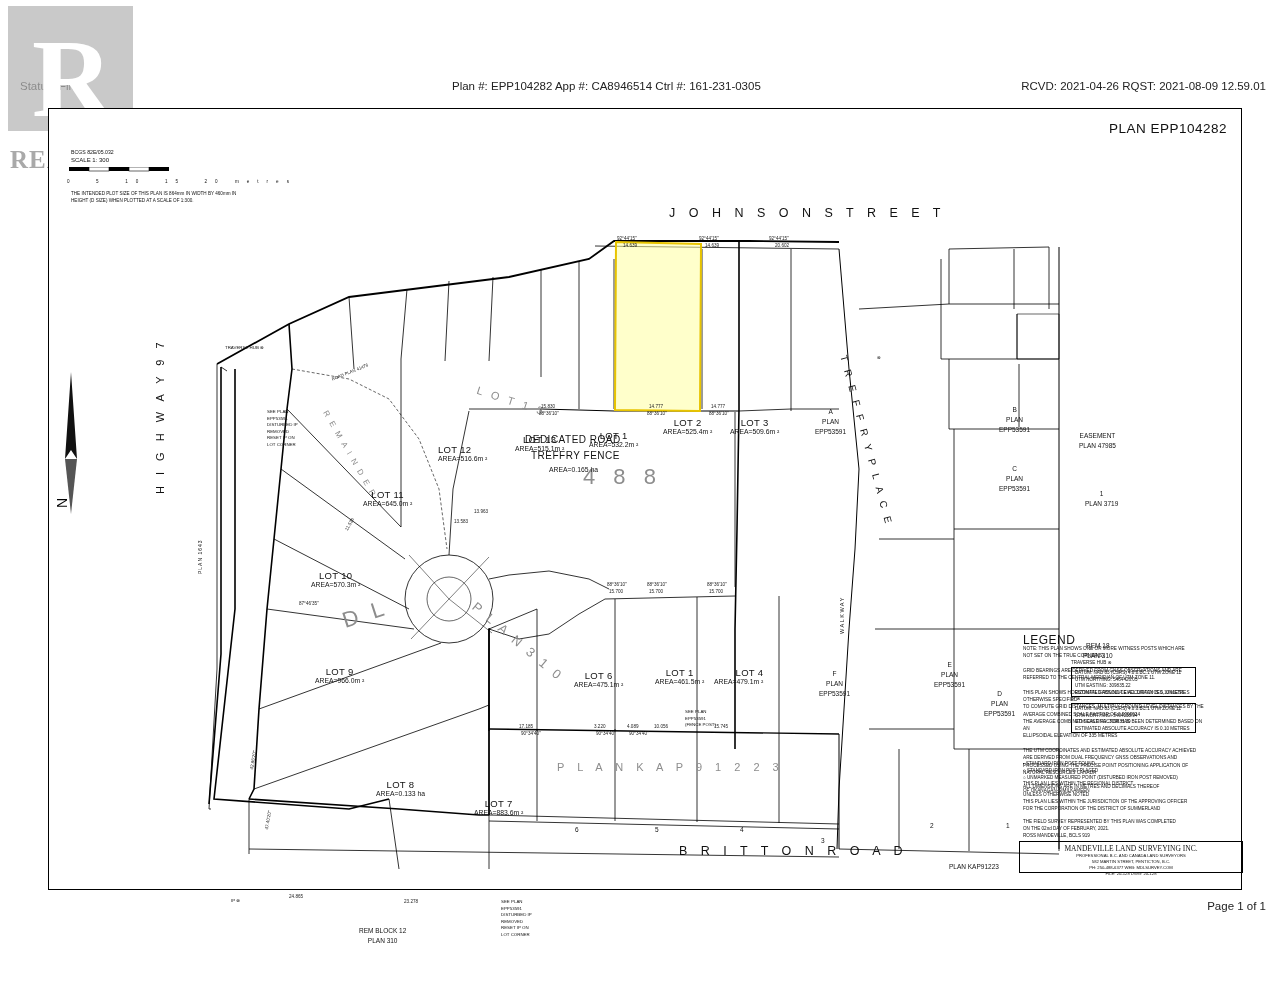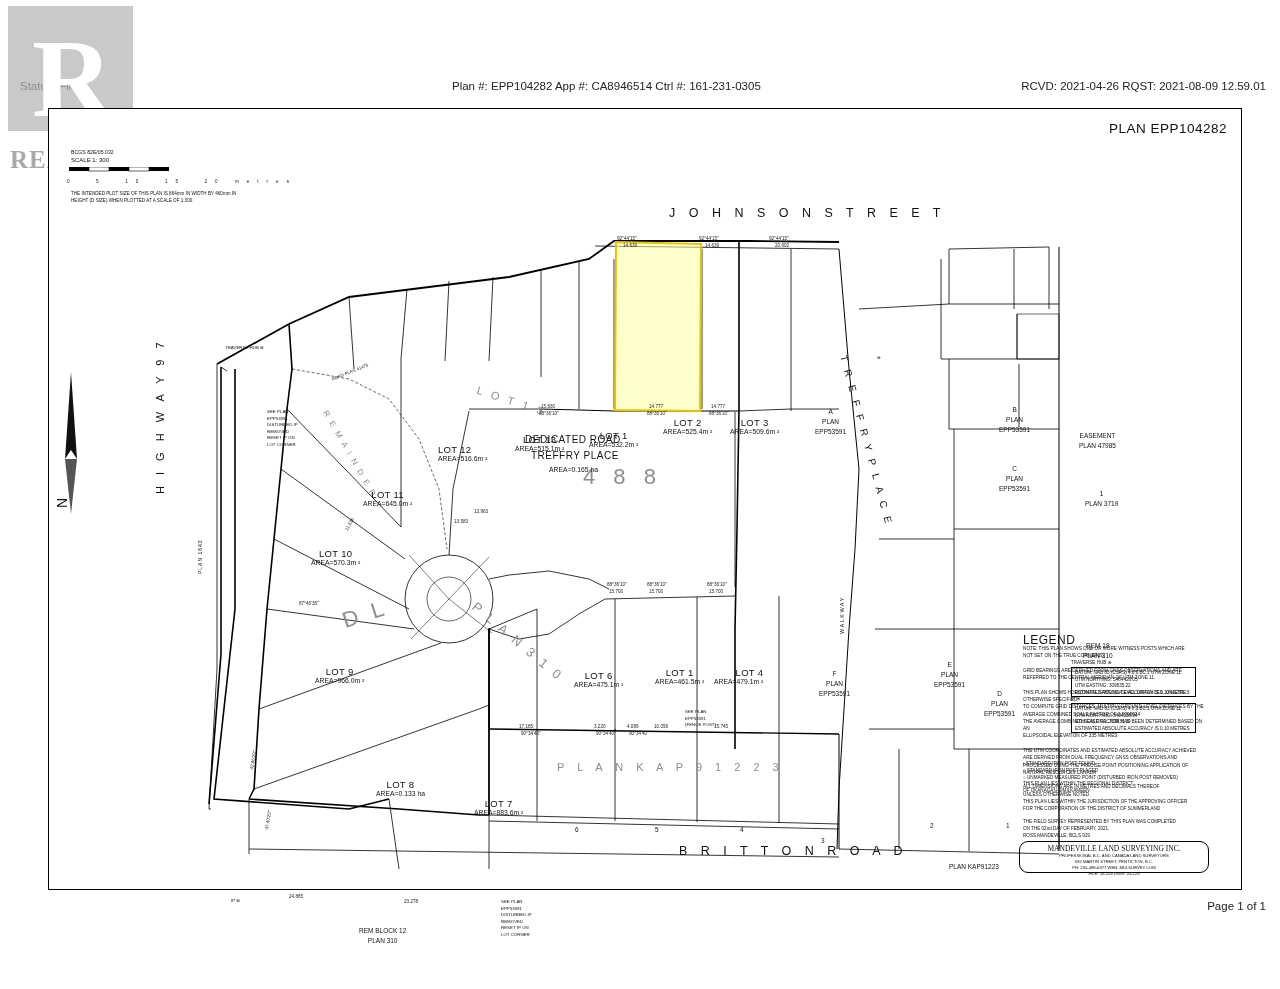--- a/index.html
+++ b/index.html
@@ -244,37 +244,37 @@
   </svg>
 
   <div class="t gray" style="left:290px;top:500px;font-size:22px;letter-spacing:4px;transform:rotate(-18deg);transform-origin:0 0;">D  L</div>
   <div class="t gray" style="left:534px;top:355px;font-size:22px;letter-spacing:6px;">4  8  8</div>
   <div class="t gray" style="left:430px;top:490px;font-size:13px;letter-spacing:3px;transform:rotate(40deg);transform-origin:0 0;">P L A N   3 1 0</div>
   <div class="t gray" style="left:430px;top:275px;font-size:11px;letter-spacing:3px;transform:rotate(18deg);transform-origin:0 0;">L O T     1 3</div>
   <div class="t gray" style="left:280px;top:300px;font-size:8px;letter-spacing:2px;transform:rotate(60deg);transform-origin:0 0;">R E M A I N D E R</div>
   <div class="t gray" style="left:508px;top:652px;font-size:11px;letter-spacing:5px;">P L A N    K A P 9 1 2 2 3</div>
 
   <div class="t" style="left:476px;top:325px;font-size:10px;letter-spacing:.5px;">DEDICATED ROAD</div>
-  <div class="t" style="left:482px;top:341px;font-size:10px;letter-spacing:.5px;">TREFFRY PLACE</div>
+  <div class="t" style="left:482px;top:341px;font-size:10px;letter-spacing:.5px;">TREFFRY FENCE</div>
   <div class="t arealbl" style="left:500px;top:357px;">AREA=0.165 ha</div>
 
   <div id="lot-layer">
       <div class="t" style="left: 466px; top: 325px; text-align: center;">
         <div class="lotlbl">LOT 13</div>
         <div class="arealbl">AREA=515.1m ²</div>
       </div>
       <div class="t" style="left: 389px; top: 335px; text-align: left;">
         <div class="lotlbl">LOT 12</div>
         <div class="arealbl">AREA=516.6m ²</div>
       </div>
       <div class="t" style="left: 314px; top: 380px; text-align: center;">
         <div class="lotlbl">LOT 11</div>
         <div class="arealbl">AREA=645.0m ²</div>
       </div>
-      <div class="t" style="left: 262px; top: 439px; text-align: center;">
+      <div class="t" style="left: 262px; top: 461px; text-align: center;">
         <div class="lotlbl">LOT 10</div>
         <div class="arealbl">AREA=570.3m ²</div>
       </div>
       <div class="t" style="left: 266px; top: 557px; text-align: center;">
         <div class="lotlbl">LOT 9</div>
         <div class="arealbl">AREA=966.0m ²</div>
       </div>
       <div class="t" style="left: 327px; top: 670px; text-align: center;">
         <div class="lotlbl">LOT 8</div>
         <div class="arealbl">AREA=0.133 ha</div>
@@ -475,20 +475,20 @@
 ○ STANDARD IRON POST PLACED
 ○ UNMARKED MEASURED POINT (DISTURBED IRON POST REMOVED)</div>
   <div class="note-small" style="left:974px;top:672px;width:190px;white-space:pre-line;">THIS PLAN LIES WITHIN THE REGIONAL DISTRICT
 OF OKANAGAN-SIMILKAMEEN</div>
   <div class="note-small" style="left:974px;top:690px;width:190px;white-space:pre-line;">THIS PLAN LIES WITHIN THE JURISDICTION OF THE APPROVING OFFICER
 FOR THE CORPORATION OF THE DISTRICT OF SUMMERLAND</div>
   <div class="note-small" style="left:974px;top:710px;width:190px;white-space:pre-line;">THE FIELD SURVEY REPRESENTED BY THIS PLAN WAS COMPLETED
 ON THE 02nd DAY OF FEBRUARY, 2021.
 ROSS MANDEVILLE, BCLS 919</div>
 
-  <div id="surveyor-box" style="left:970px;top:732px;width:190px;height:32px;border-radius:9px;">
+  <div id="surveyor-box" style="left:970px;top:732px;width:224px;height:32px;">
     <div class="sv1">MANDEVILLE LAND SURVEYING INC.</div>
     <div class="sv2">PROFESSIONAL B.C. AND CANADA LAND SURVEYORS</div>
     <div class="sv2">582 MARTIN STREET, PENTICTON, B.C.</div>
     <div class="sv2">PH: 250-488-6377   WEB: MDLSURVEY.COM</div>
     <div class="sv2">FILE: 20-128              DWG: 20-128</div>
   </div>
 </div>
 
 </body></html>

